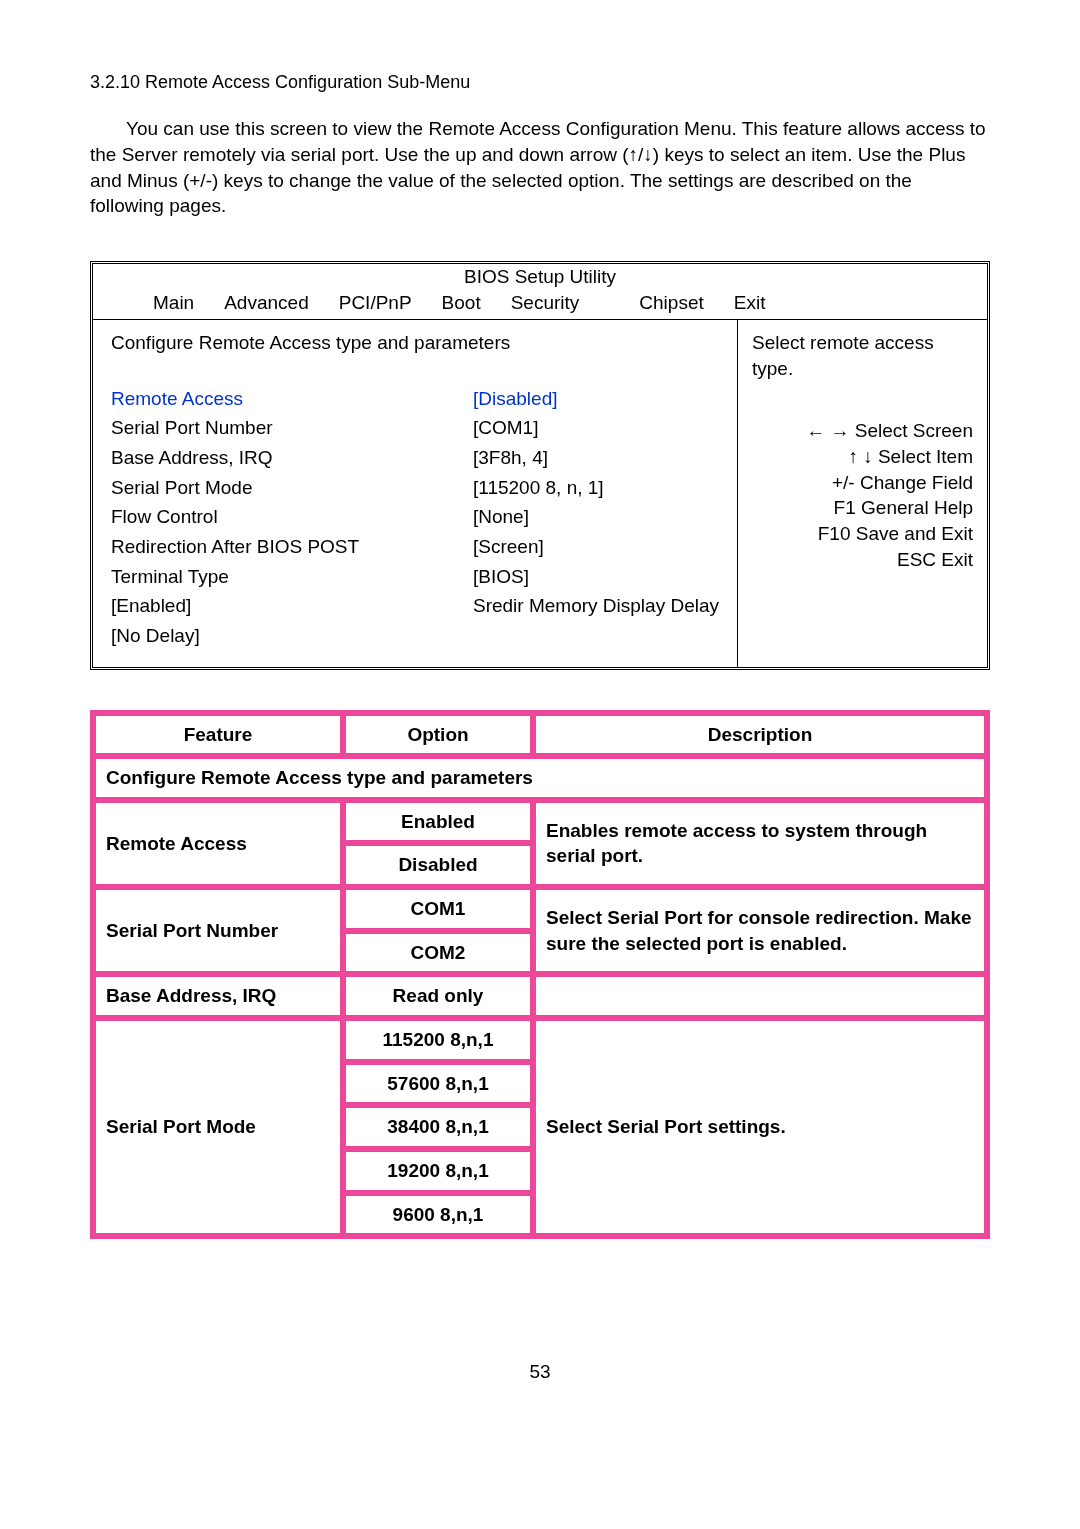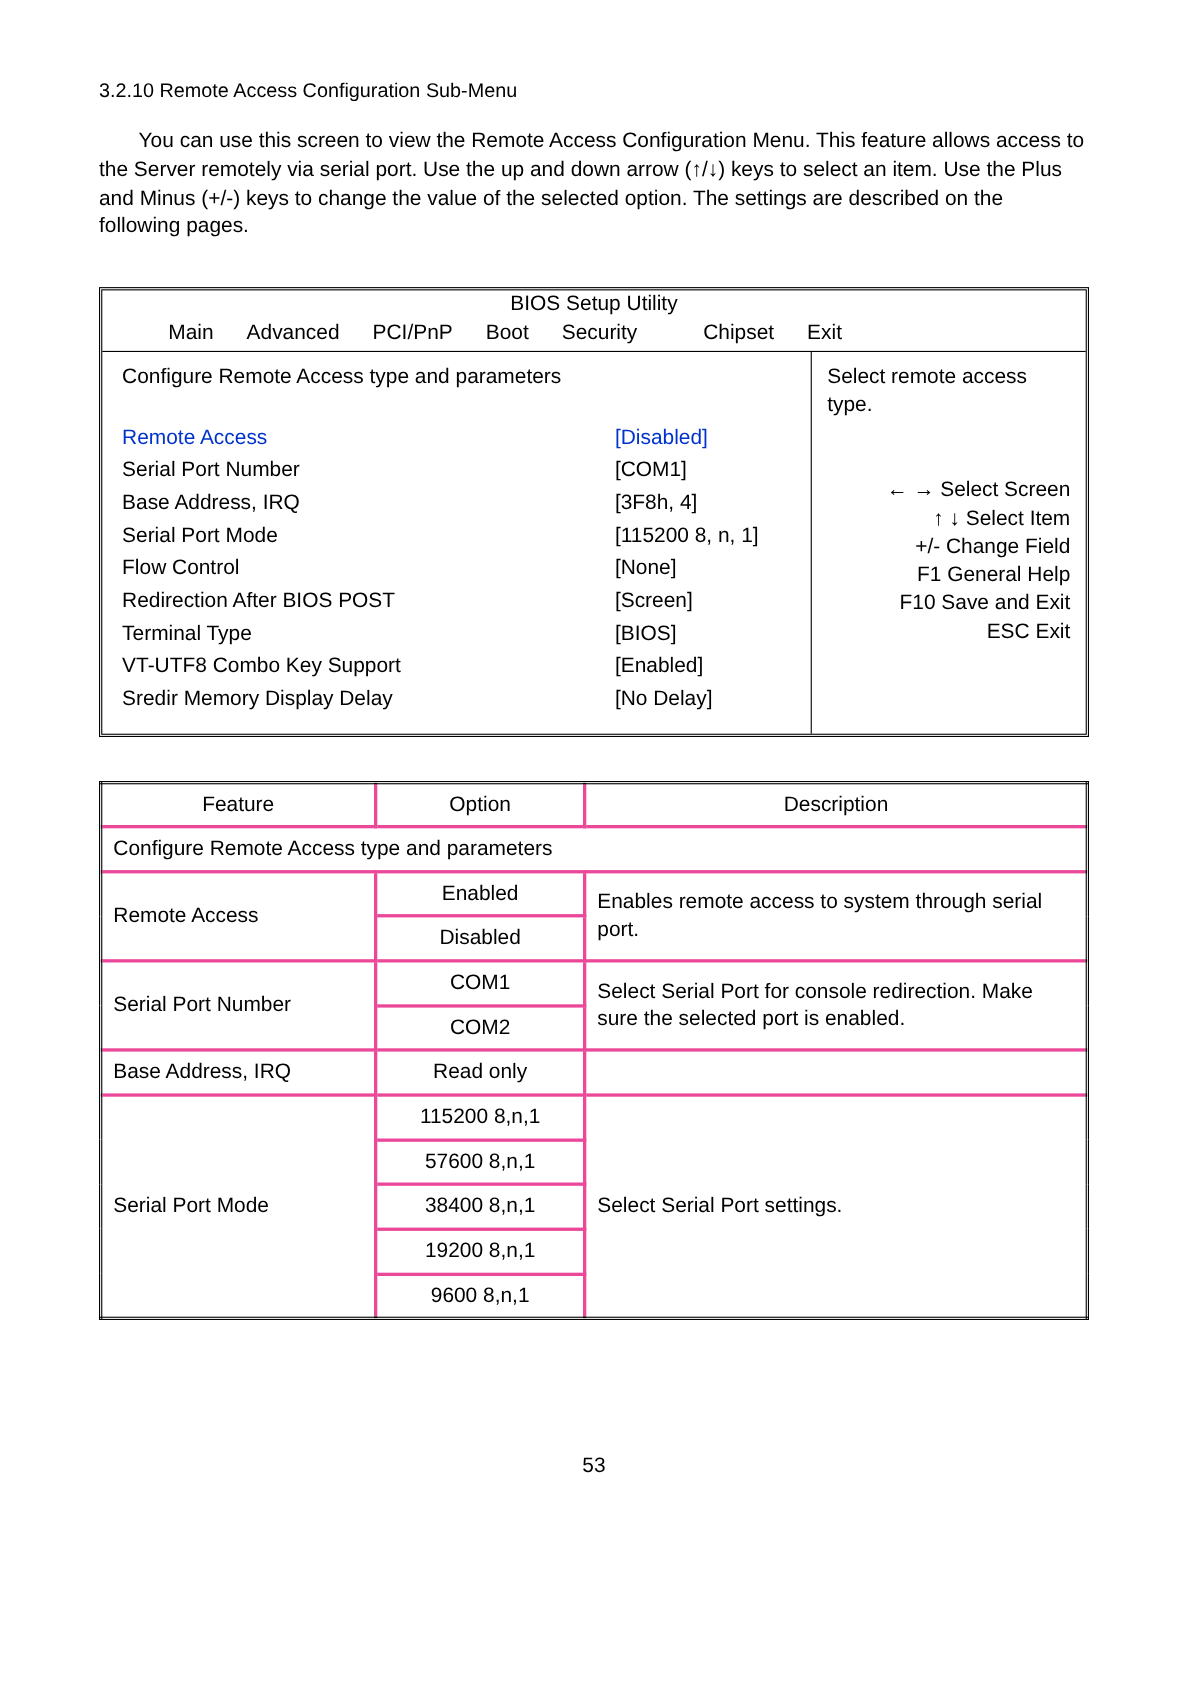--- a/index.html
+++ b/index.html
@@ -67,38 +67,38 @@
     }
     .bios-settings .label {
     }
     .bios-settings .value {
       min-width: 160px;
     }
     .blue {
       color: #0033cc;
     }
     .bios-right-top {
-      margin-bottom: 52px;
+      margin-bottom: 37px;
     }
     .bios-legend div {
       white-space: nowrap;
       text-align: right;
     }
     .feature-table {
       border-collapse: collapse;
       width: 100%;
       border: 3px double #000;
     }
     .feature-table th,
     .feature-table td {
-      border: 3px solid #ec4899;
+      border: 6px solid #ec4899;
       padding: 6px 10px;
       text-align: left;
       vertical-align: middle;
-      font-weight: normal;
+      font-weight: bold;
     }
     .feature-table th {
       text-align: center;
     }
     .feature-table .opt-col {
       text-align: center;
       width: 190px;
     }
     .feature-table .feat-col {
       width: 250px;
@@ -140,21 +140,20 @@
         <div class="label">Base Address, IRQ</div>
         <div class="value">[3F8h, 4]</div>
         <div class="label">Serial Port Mode</div>
         <div class="value">[115200  8, n, 1]</div>
         <div class="label">Flow Control</div>
         <div class="value">[None]</div>
         <div class="label">Redirection After BIOS POST</div>
         <div class="value">[Screen]</div>
         <div class="label">Terminal Type</div>
         <div class="value">[BIOS]</div>
-        <div class="label">VT-UTF8 Combo Key Support</div>
         <div class="value">[Enabled]</div>
         <div class="label">Sredir Memory Display Delay</div>
         <div class="value">[No Delay]</div>
       </div>
     </div>
     <div class="bios-right">
       <div class="bios-right-top">Select remote access type.</div>
       <div class="bios-legend">
         <div>← → Select Screen</div>
         <div>↑ ↓  Select Item</div>

